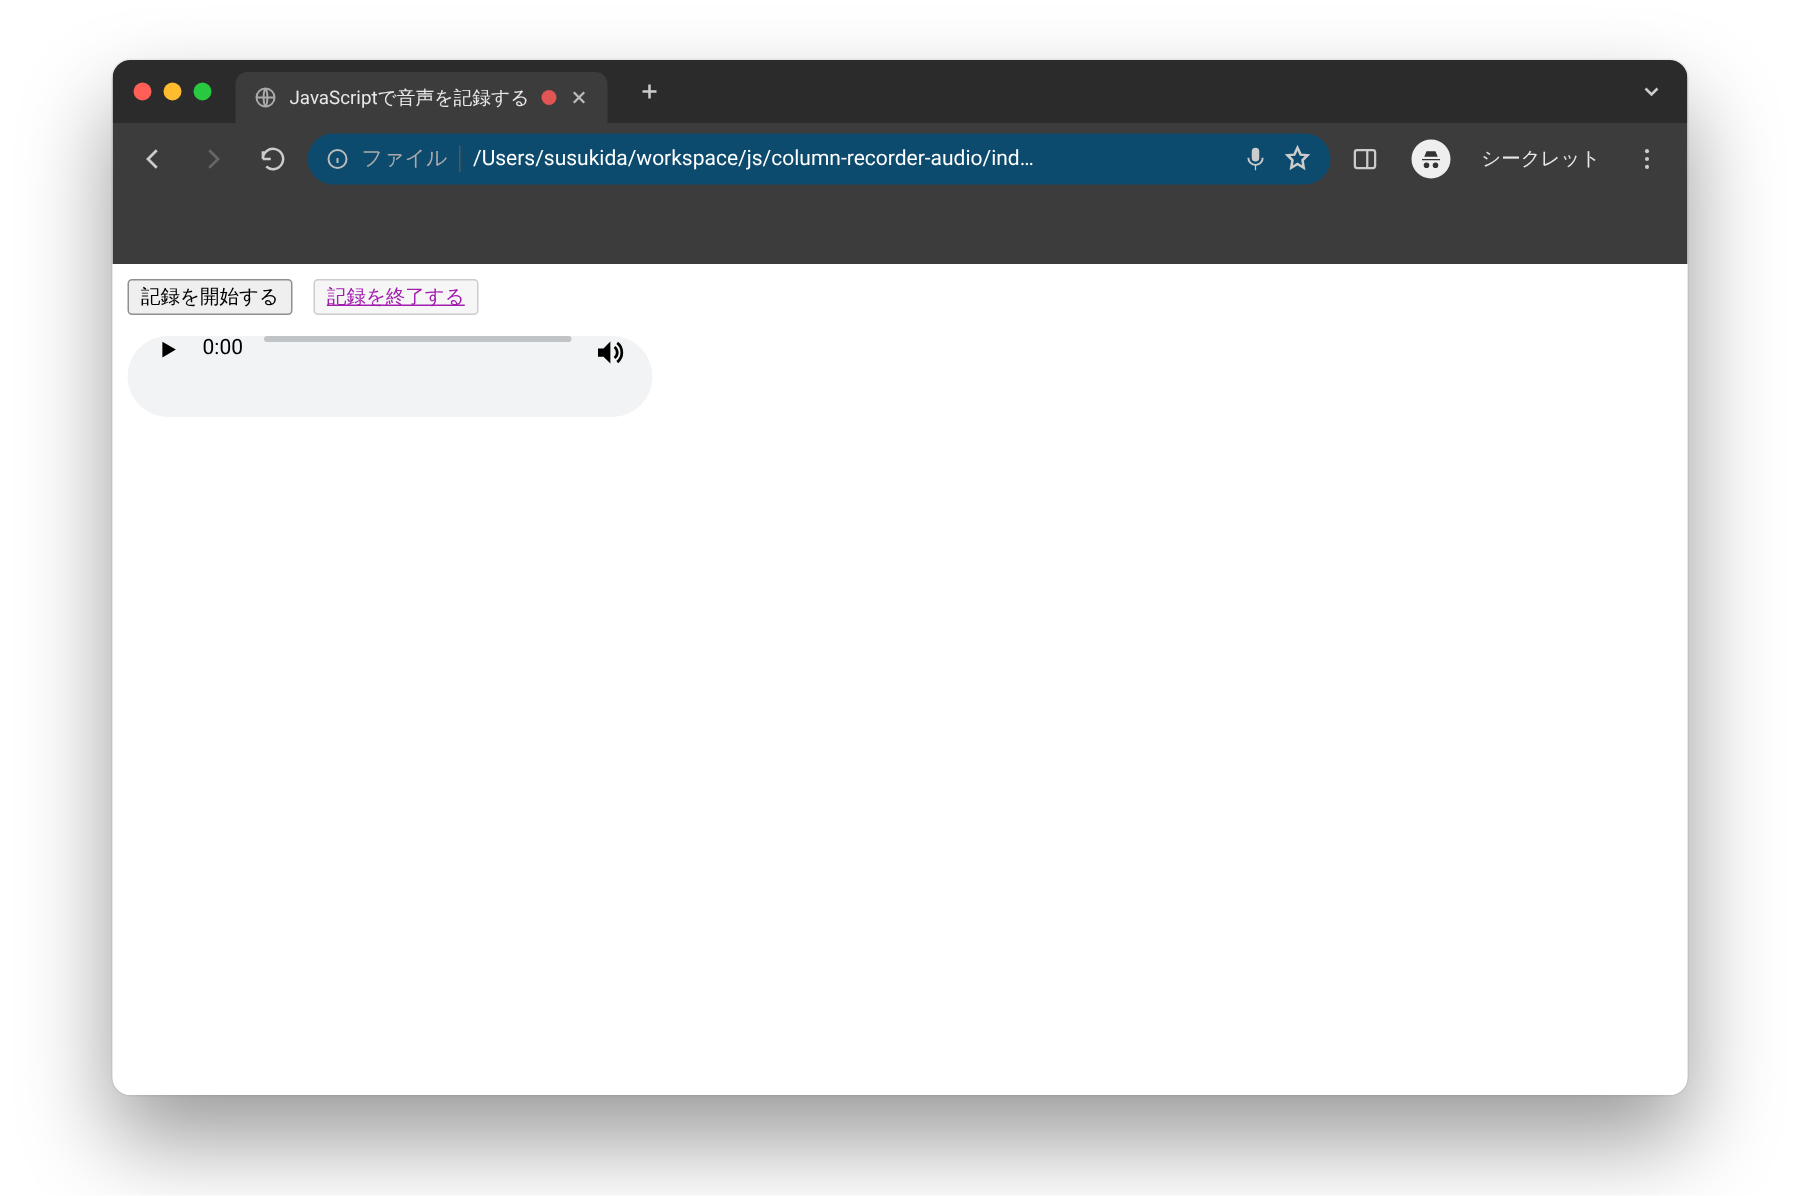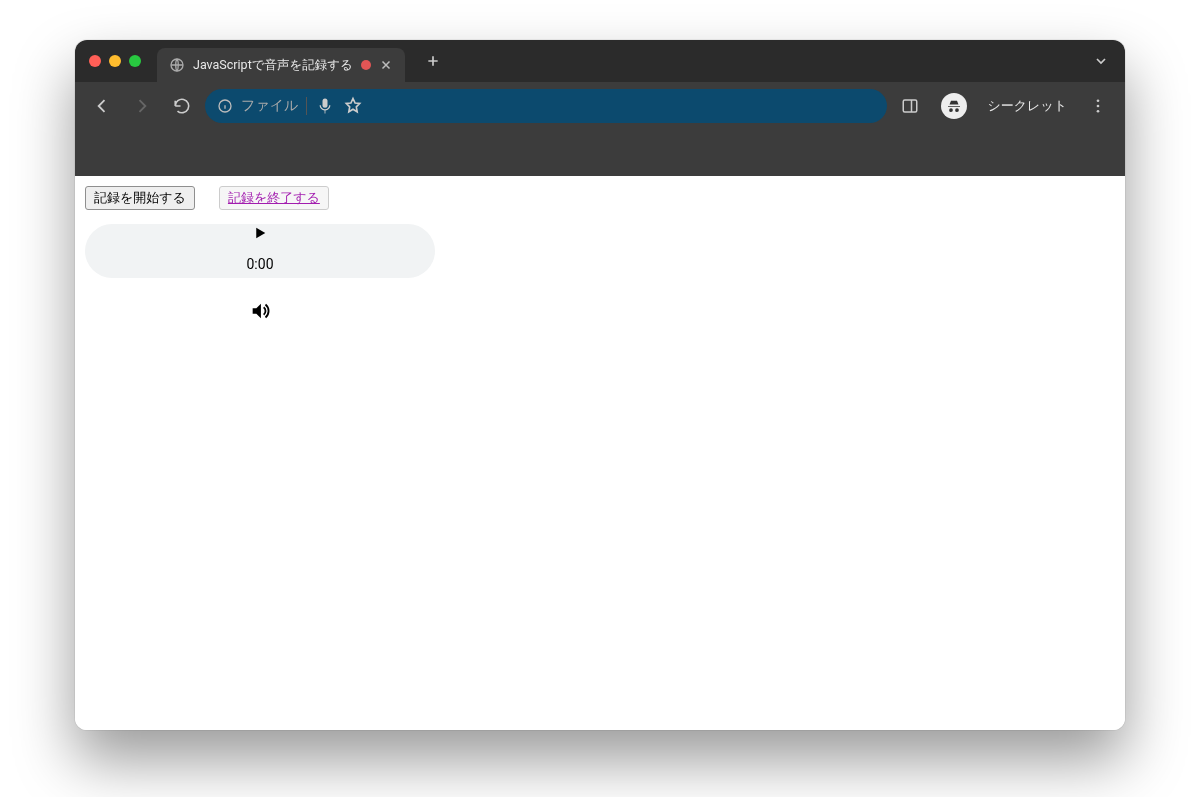--- a/index.html
+++ b/index.html
@@ -112,21 +112,21 @@
     .menu-dots { width: 34px; height: 34px; display: flex; align-items: center; justify-content: center; color: #ccc; }
     .toolbar-shadow {
       height: 46px;
       background: #3c3c3c;
     }
     .page {
       background: #fff;
       padding: 10px;
       height: calc(100% - 42px - 48px - 46px);
     }
-    .btnrow { display: flex; gap: 24px; }
+    .btnrow { display: flex; gap: 14px; }
     .native-btn {
       font-family: inherit;
       font-size: 13px;
       padding: 2px 8px;
       background: #efefef;
       border: 1px solid #8f8f8f;
       border-radius: 3px;
       cursor: pointer;
     }
     .native-btn:disabled {
@@ -136,24 +136,23 @@
       cursor: default;
       text-decoration: underline;
     }
     .audio-player {
       margin-top: 14px;
       width: 350px;
       height: 54px;
       background: #f1f3f4;
       border-radius: 27px;
       display: flex;
-      align-items: center;
+      align-items: flex-start;
       padding: 0 18px;
       gap: 14px;
-      flex-direction: column;
     }
     .play-icon { width: 18px; height: 18px; color: #000; }
     .time { font-size: 14px; color: #000; font-variant-numeric: tabular-nums; }
     .track {
       flex: 1;
       height: 4px;
       background: #c1c4c6;
       border-radius: 2px;
     }
     .vol-icon { width: 22px; height: 22px; color: #000; }
@@ -216,20 +215,21 @@
 
     <div class="omnibox">
       <span class="info-icon">
         <svg viewBox="0 0 24 24" fill="none" stroke="currentColor" stroke-width="2">
             <circle cx="12" cy="12" r="9"></circle>
             <path d="M12 8h.01M11 12h1v4"></path>
           </svg>
       </span>
       <span class="scheme-label">ファイル</span>
       <span class="divider"></span>
+      <span class="url">/Users/susukida/workspace/js/column-recorder-audio/ind…</span>
       <span class="tb-icon">
         <svg viewBox="0 0 24 24" fill="currentColor">
             <path d="M12 14a3 3 0 0 0 3-3V6a3 3 0 0 0-6 0v5a3 3 0 0 0 3 3z"></path>
             <path d="M7 11a5 5 0 0 0 10 0h1.5a6.5 6.5 0 0 1-6 6.48V21h-1v-3.52A6.5 6.5 0 0 1 5.5 11H7z"></path>
           </svg>
       </span>
       <span class="tb-icon">
         <svg viewBox="0 0 24 24" fill="none" stroke="currentColor" stroke-width="2">
             <path d="M12 3l2.5 5.5L20 9l-4 4 1 6-5-3-5 3 1-6-4-4 5.5-.5z"></path>
           </svg>

